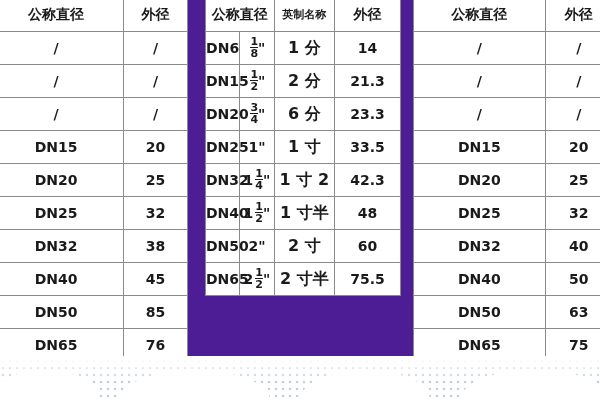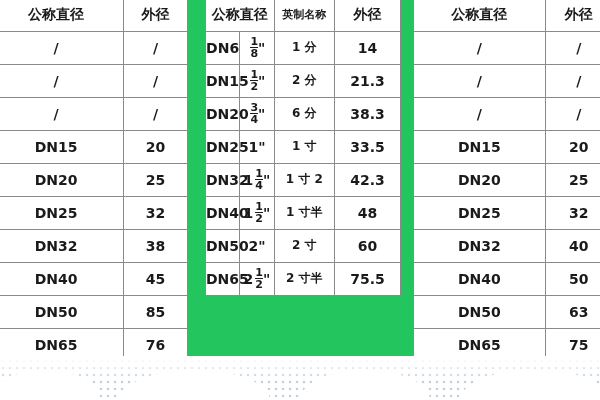--- a/index.html
+++ b/index.html
@@ -12,21 +12,21 @@
     background: #ffffff;
     font-family: "DejaVu Sans", "Liberation Sans", sans-serif;
     overflow: hidden;
     position: relative;
   }
   #page {
     position: absolute;
     left: 0; top: 0;
     width: 600px;
     height: 400px;
-    background: #22c55e;
+    background: #4c1d95;
   }
   .tables-wrap {
     position: absolute;
     left: 0;
     top: 0;
     width: 600px;
     height: 358px;
     display: flex;
     align-items: flex-start;
   }
@@ -65,21 +65,21 @@
     left: 205px;
     top: -4px;
     width: 196px;
   }
   #table-b td {
     height: 32px;
     font-size: 14px;
   }
   #table-b .col-dn   { width: 50px; }
   #table-b .col-inch { width: 52px; }
-  #table-b .col-fen  { width: 44px; font-size: 12px; }
+  #table-b .col-fen  { width: 44px; font-size: 16px; }
   #table-b .col-od   { width: 48px; }
   #table-b tr:first-child td { height: 34px; }
   #table-b .hdr-fen { font-size: 11px; line-height: 1.0; }
 
   
   #table-c {
     position: absolute;
     left: 413px;
     top: -4px;
     width: 200px;
@@ -216,21 +216,21 @@
         <tr>
           <td class="col-dn">DN15</td>
           <td class="col-inch inch-cell"><span class="frac"><span class="num">1</span><span class="den">2</span></span><span>"</span></td>
           <td class="col-fen">2 分</td>
           <td class="col-od">21.3</td>
         </tr>
         <tr>
           <td class="col-dn">DN20</td>
           <td class="col-inch inch-cell"><span class="frac"><span class="num">3</span><span class="den">4</span></span><span>"</span></td>
           <td class="col-fen">6 分</td>
-          <td class="col-od">38.3</td>
+          <td class="col-od">23.3</td>
         </tr>
         <tr>
           <td class="col-dn">DN25</td>
           <td class="col-inch inch-cell">1"</td>
           <td class="col-fen">1 寸</td>
           <td class="col-od">33.5</td>
         </tr>
         <tr>
           <td class="col-dn">DN32</td>
           <td class="col-inch inch-cell"><span>1</span><span class="frac"><span class="num">1</span><span class="den">4</span></span><span>"</span></td>

